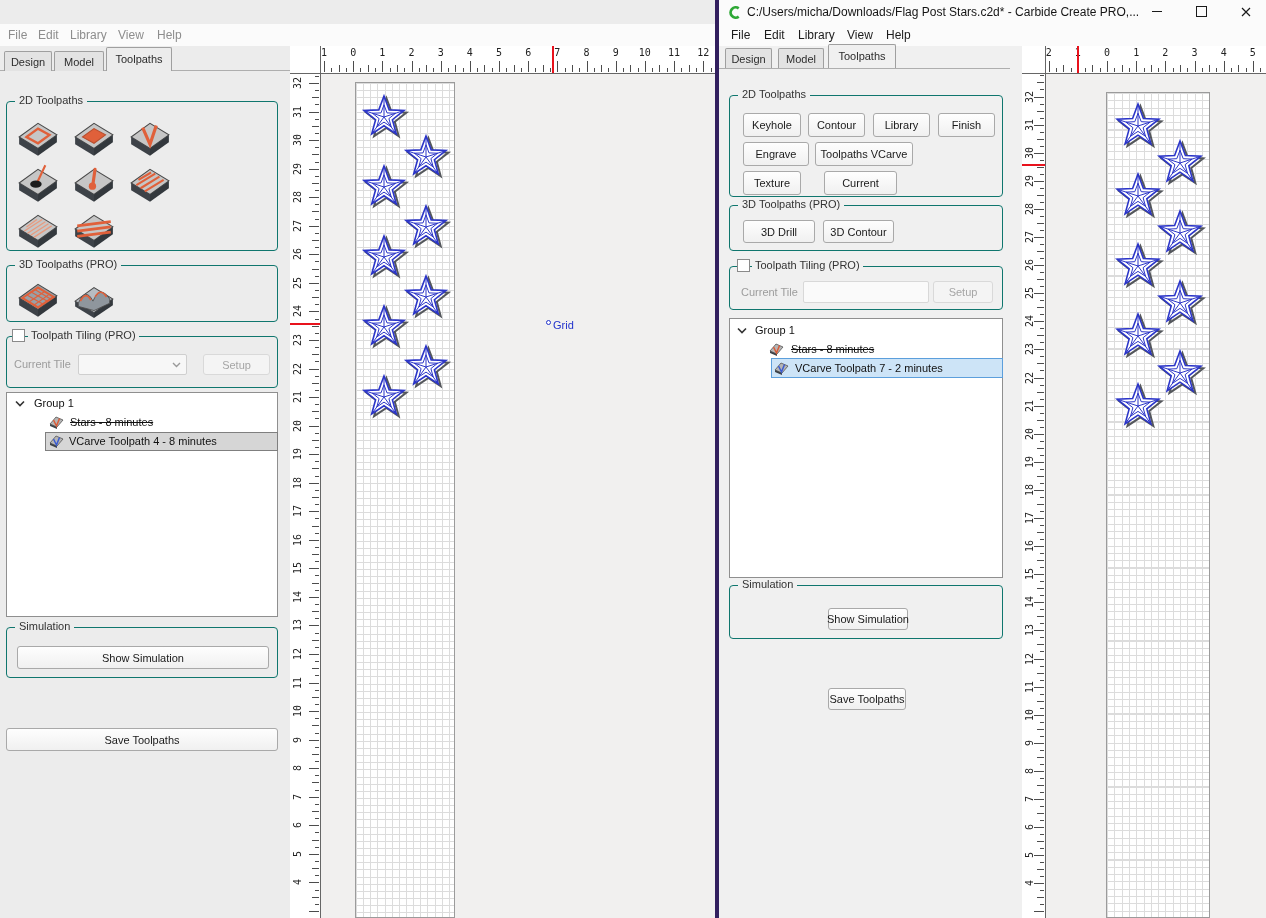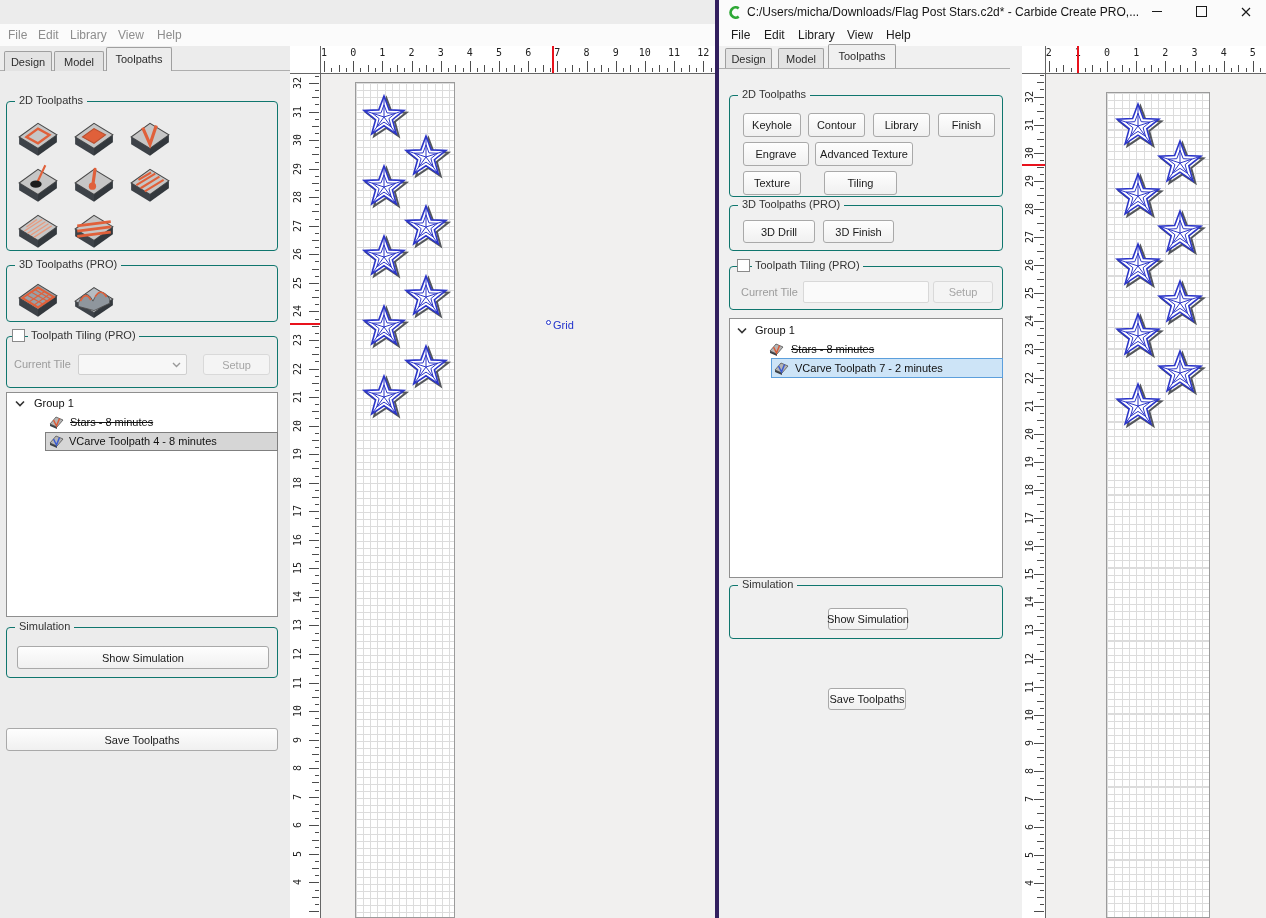--- a/index.html
+++ b/index.html
@@ -241,29 +241,29 @@
   <div class="tab" style="left:59px;top:48px;width:46px;height:20px;line-height:20px">Model</div>
   <div class="tab active" style="left:109px;top:44px;width:68px;height:24px;line-height:22px">Toolpaths</div>
 
   <div class="groupbox" style="left:10px;top:95px;width:274px;height:102px">
     <span class="legend">2D Toolpaths</span>
     <div class="btn" style="left:13px;top:17px;width:58px;height:24px">Keyhole</div>
     <div class="btn" style="left:78px;top:17px;width:57px;height:24px">Contour</div>
     <div class="btn" style="left:143px;top:17px;width:57px;height:24px">Library</div>
     <div class="btn" style="left:208px;top:17px;width:57px;height:24px">Finish</div>
     <div class="btn" style="left:13px;top:46px;width:66px;height:24px">Engrave</div>
-    <div class="btn" style="left:85px;top:46px;width:98px;height:24px">Advanced Texture</div>
+    <div class="btn" style="left:85px;top:46px;width:98px;height:24px">Toolpaths VCarve</div>
     <div class="btn" style="left:13px;top:75px;width:58px;height:24px">Texture</div>
-    <div class="btn" style="left:94px;top:75px;width:73px;height:24px">Tiling</div>
+    <div class="btn" style="left:94px;top:75px;width:73px;height:24px">Current</div>
   </div>
 
   <div class="groupbox" style="left:10px;top:205px;width:274px;height:46px">
     <span class="legend">3D Toolpaths (PRO)</span>
     <div class="btn" style="left:13px;top:14px;width:72px;height:23px">3D Drill</div>
-    <div class="btn" style="left:93px;top:14px;width:71px;height:23px">3D Finish</div>
+    <div class="btn" style="left:93px;top:14px;width:71px;height:23px">3D Contour</div>
   </div>
 
   <div class="groupbox" style="left:10px;top:266px;width:274px;height:44px"></div>
   <div class="checkbox" style="left:18px;top:259px"></div>
   <span class="cb-label" style="left:33px;top:259px">Toolpath Tiling (PRO)</span>
   <span class="dim-label" style="left:22px;top:286px">Current Tile</span>
   <div class="field" style="left:84px;top:281px;width:126px;height:22px"></div>
   <div class="btn dis" style="left:214px;top:281px;width:60px;height:22px">Setup</div>
 
   <div class="treebox" style="left:10px;top:318px;width:274px;height:260px">

